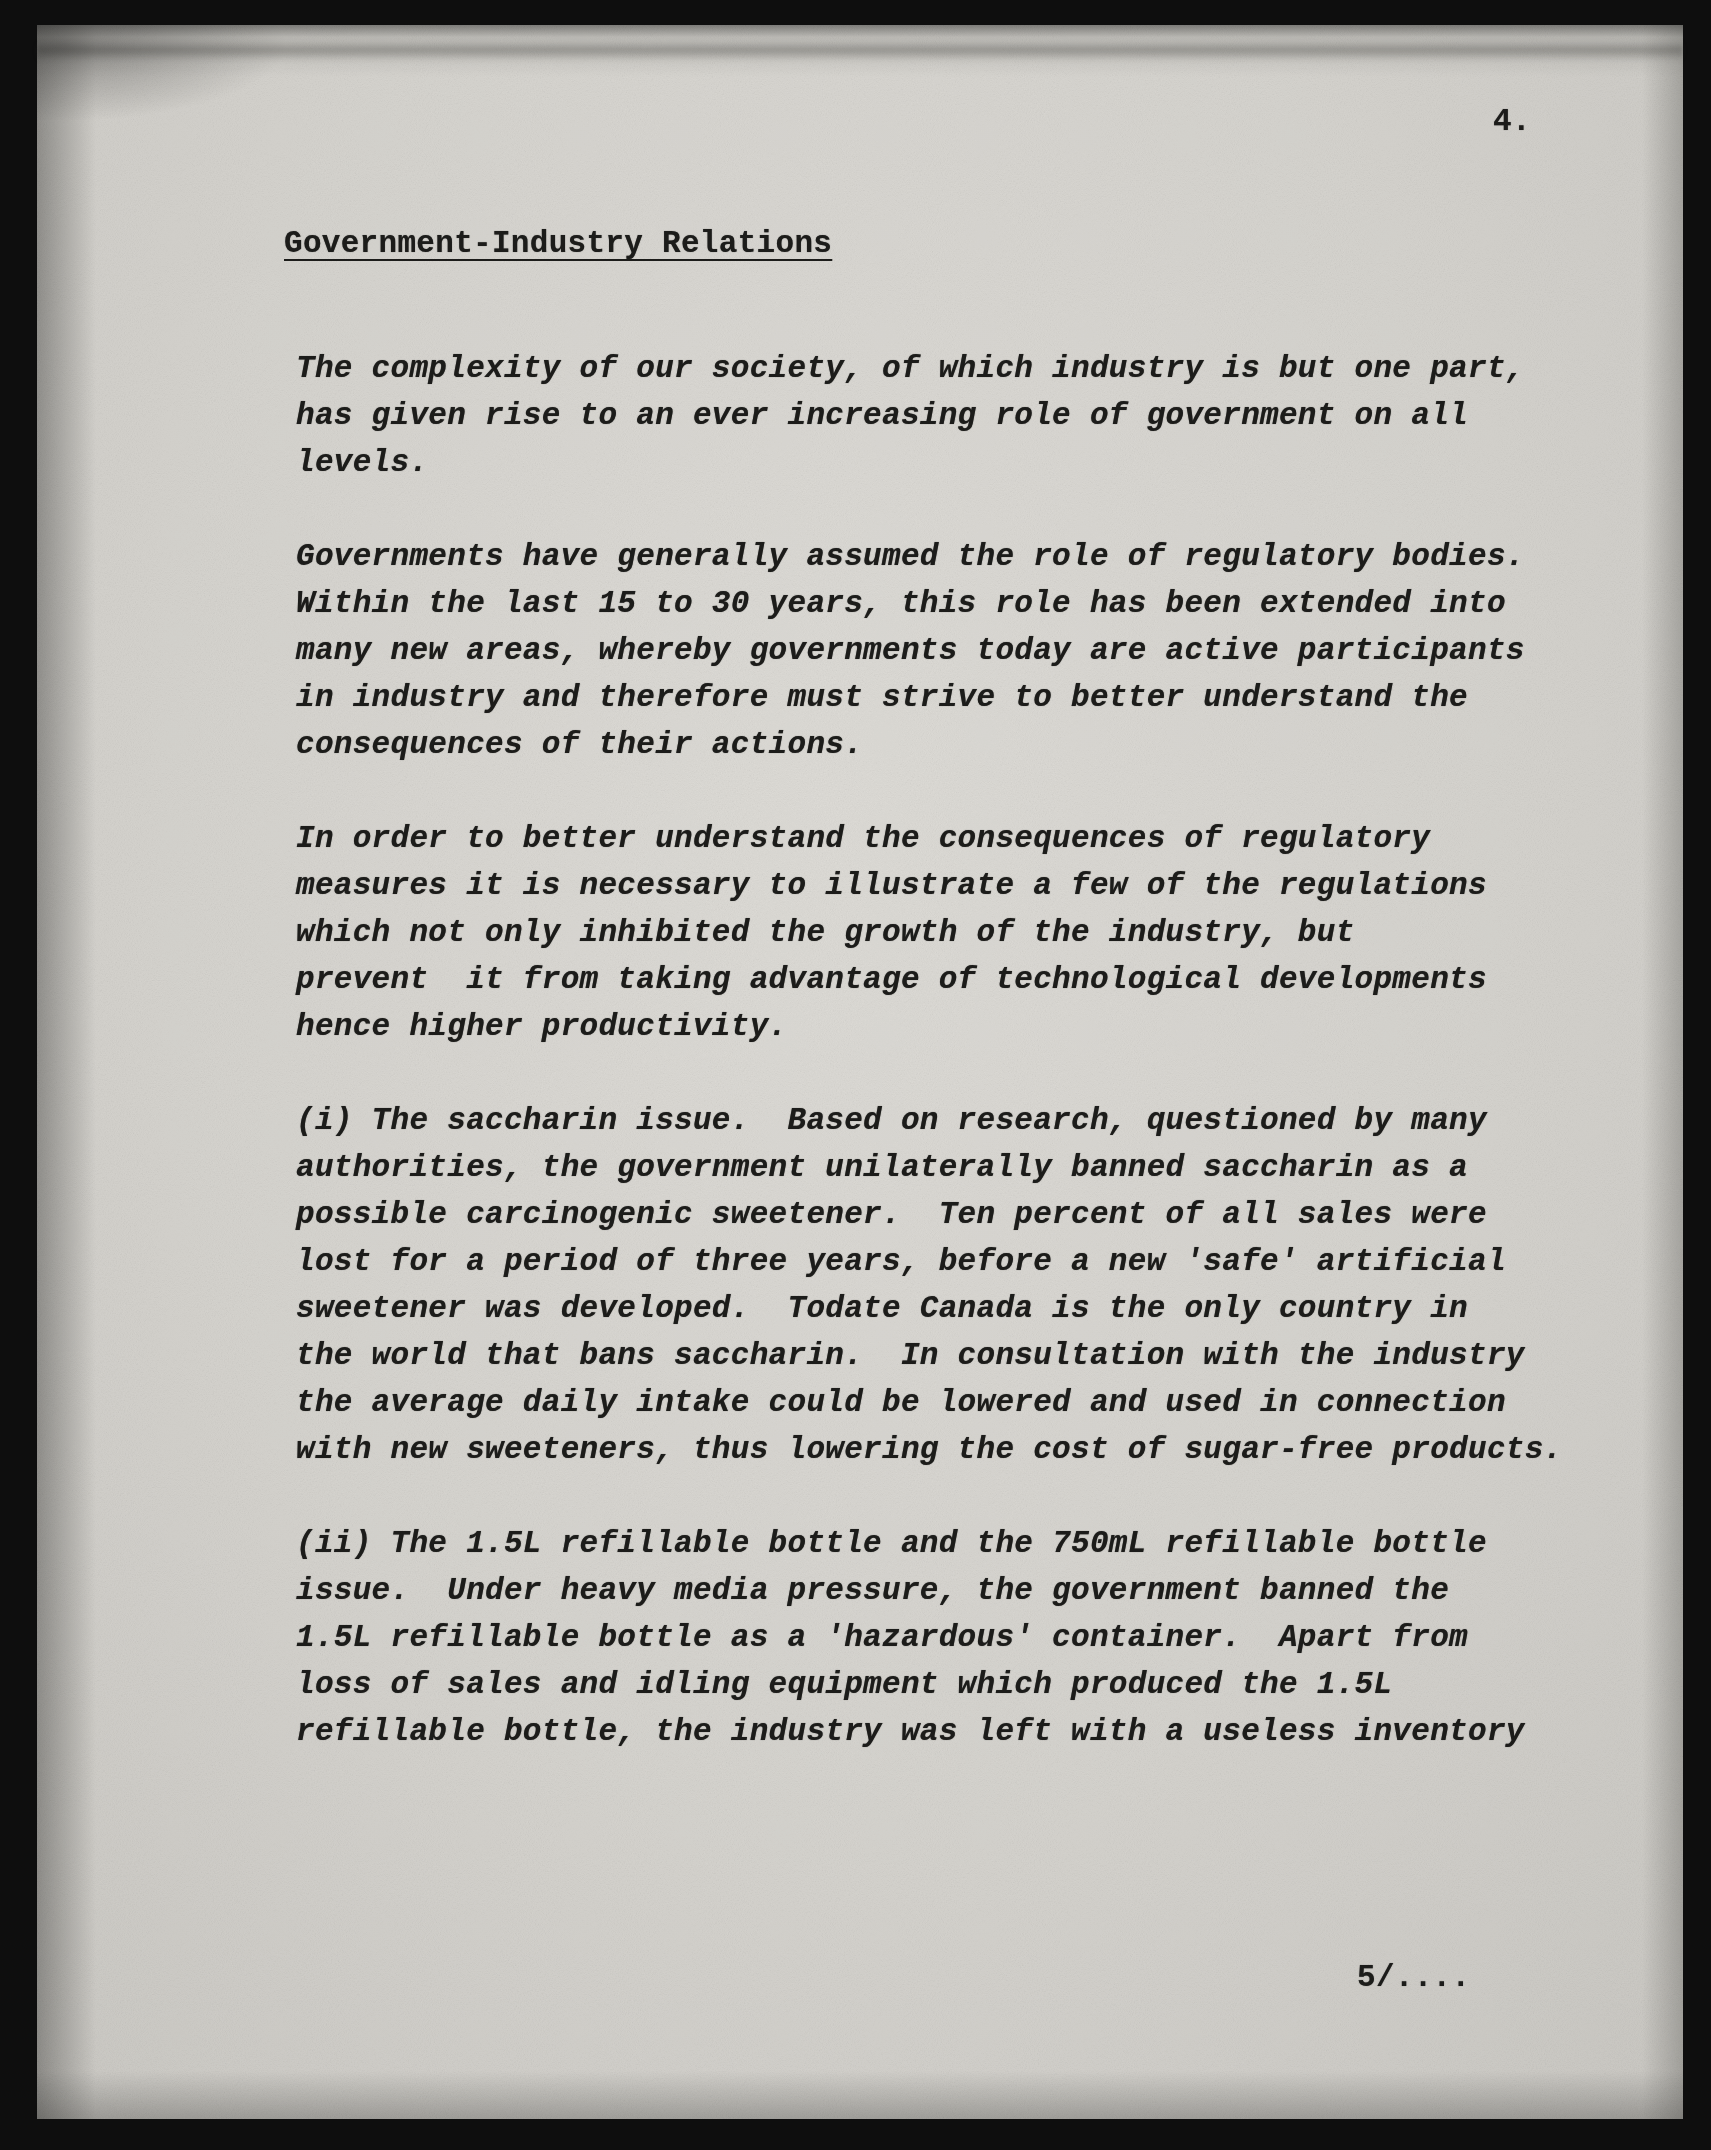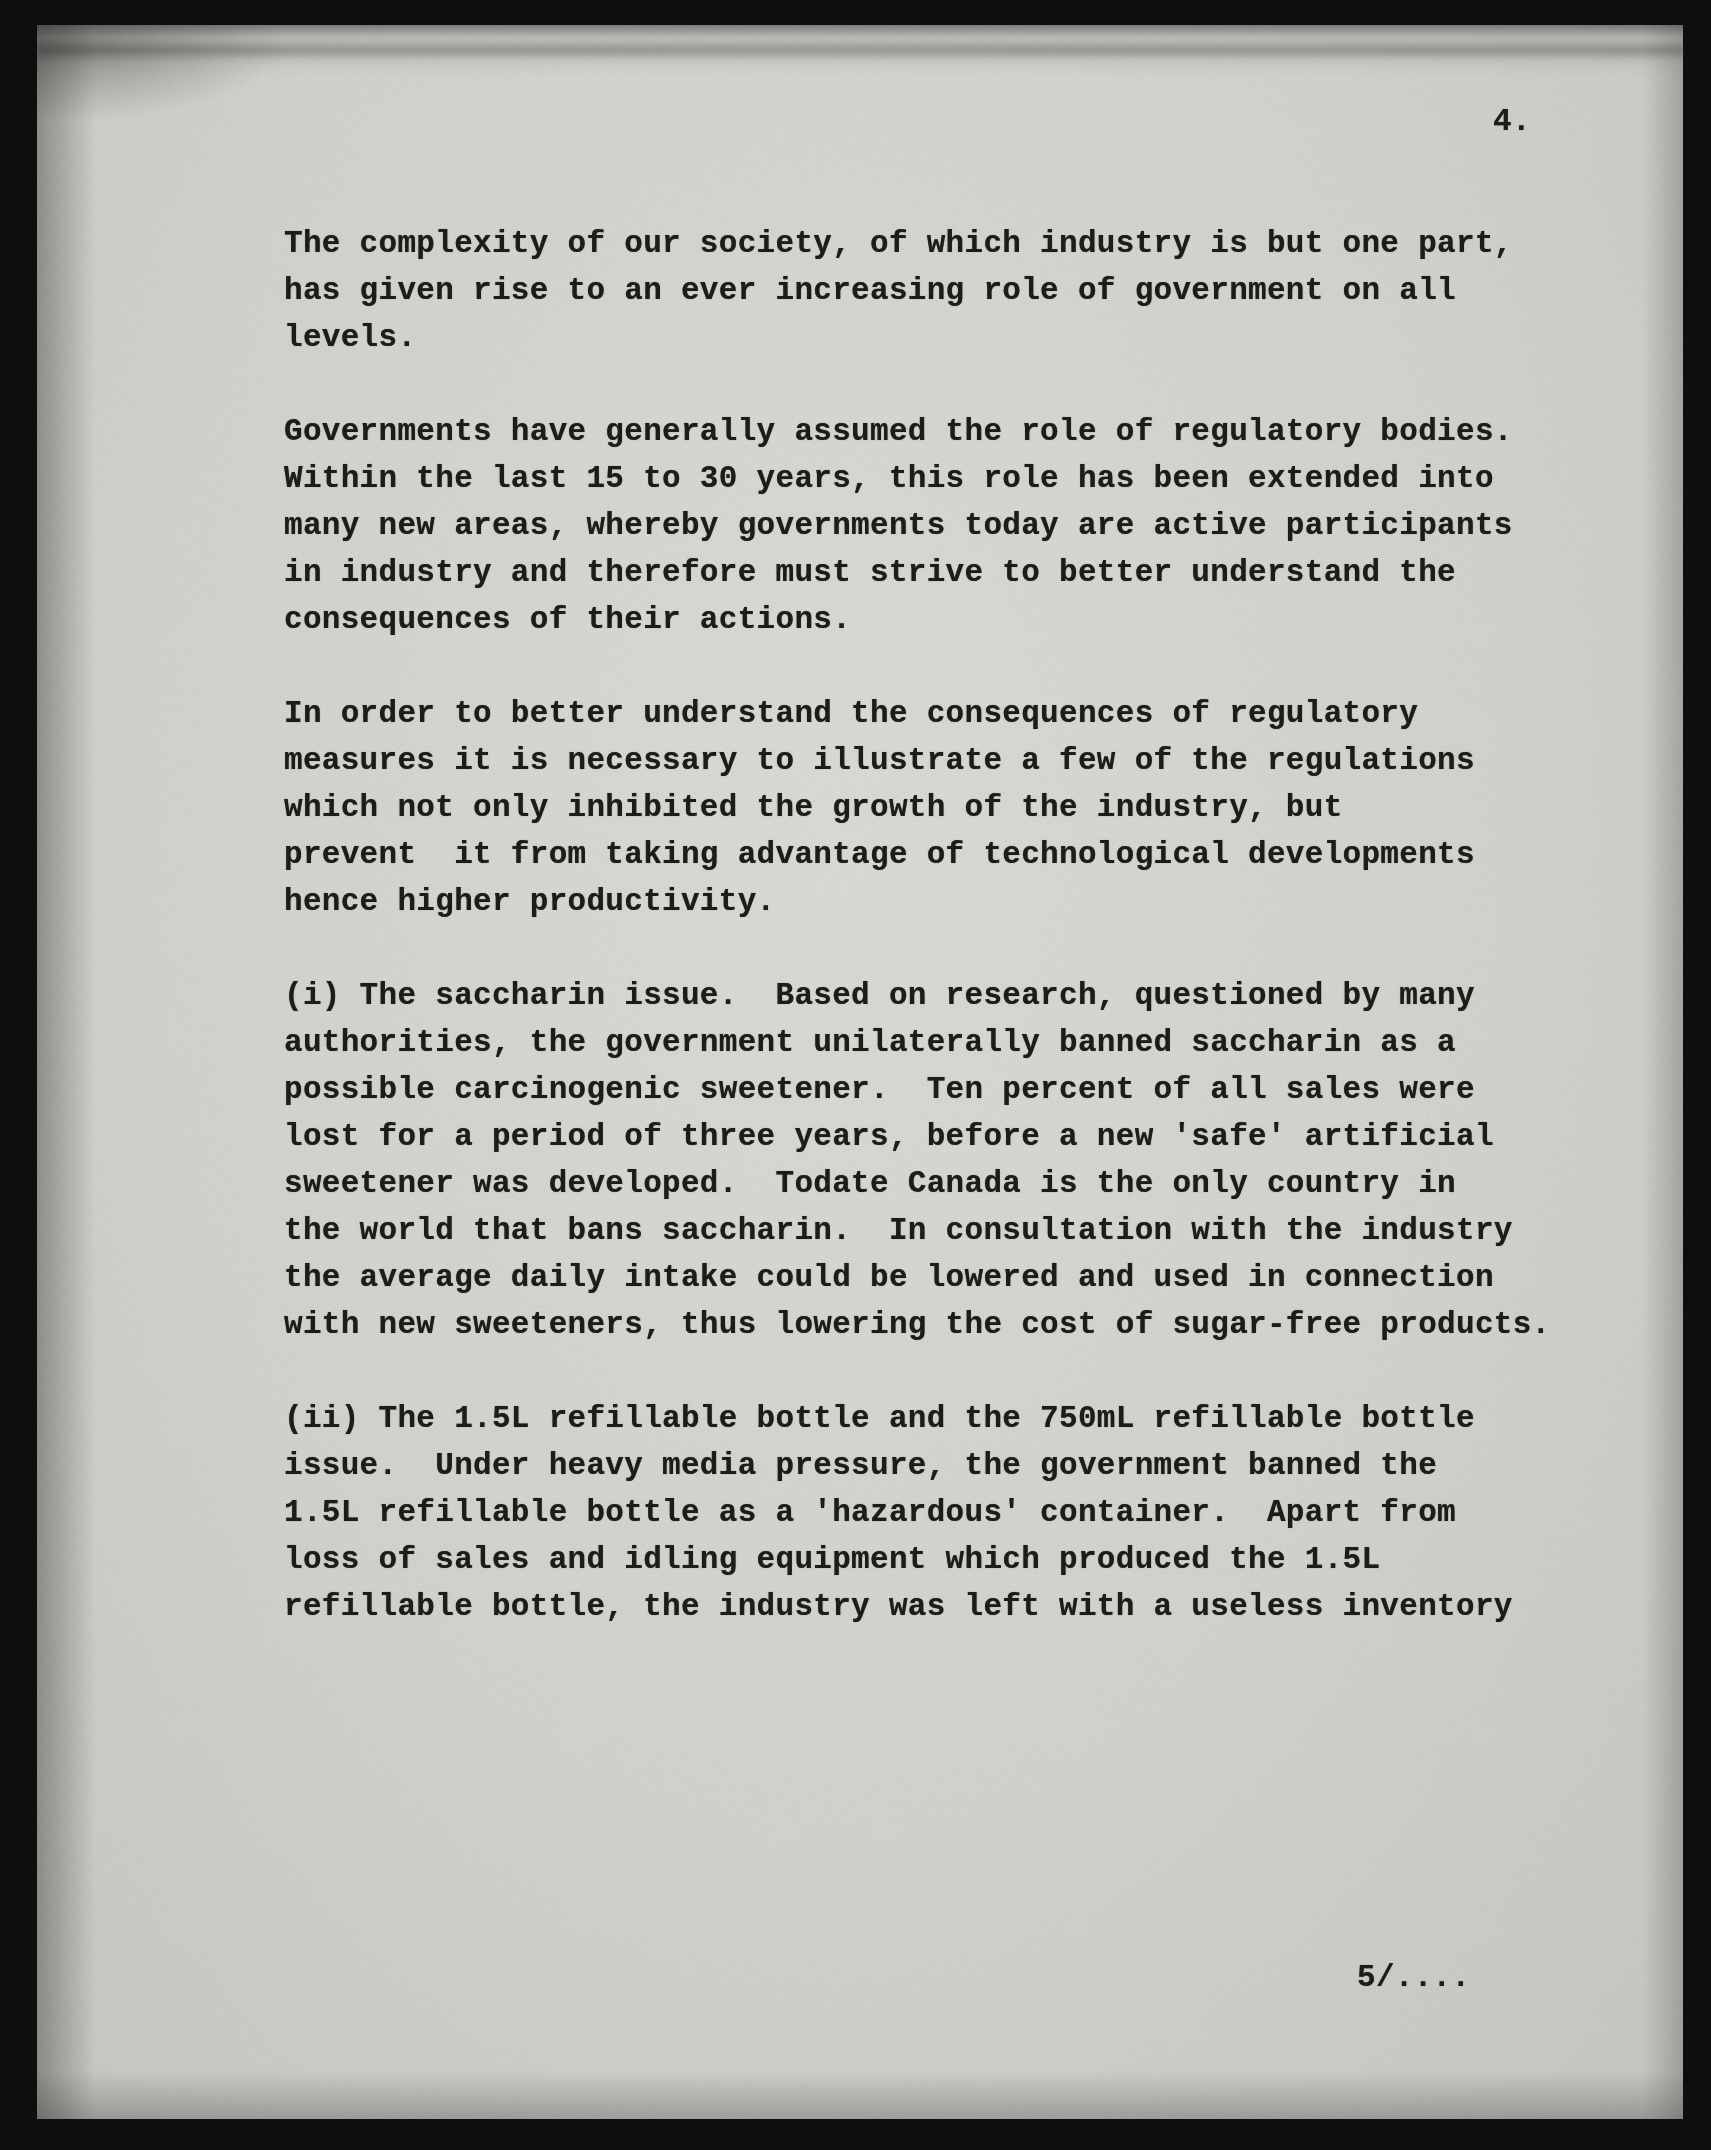--- a/index.html
+++ b/index.html
@@ -74,21 +74,22 @@
     top: 195px;
     width: 1292px;
   }
   .doc-title {
     text-decoration: underline;
     text-decoration-thickness: 2.2px;
     text-underline-offset: 6.7px;
     margin: 0 0 78px 0;
   }
   .para {
-    margin: 0 0 47px 0;
+    margin: 0 0 47px 12px;
+    font-style: italic;
   }
   .page-footer {
     position: absolute;
     left: 1320px;
     top: 1929px;
   }
 </style>
 </head>
 <body>
 
@@ -99,20 +100,21 @@
       <filter id="grain">
         <feTurbulence type="fractalNoise" baseFrequency="0.75" numOctaves="2" stitchTiles="stitch"></feTurbulence>
         <feColorMatrix type="saturate" values="0"></feColorMatrix>
       </filter>
       <rect width="100%" height="100%" filter="url(#grain)"></rect>
     </svg>
 
     <div class="typed page-number">4.</div>
 
     <div class="content">
+      <div class="typed doc-title">Government-Industry Relations</div>
 
       <div class="typed para">The complexity of our society, of which industry is but one part,
 has given rise to an ever increasing role of government on all
 levels.</div>
 
       <div class="typed para">Governments have generally assumed the role of regulatory bodies.
 Within the last 15 to 30 years, this role has been extended into
 many new areas, whereby governments today are active participants
 in industry and therefore must strive to better understand the
 consequences of their actions.</div>

